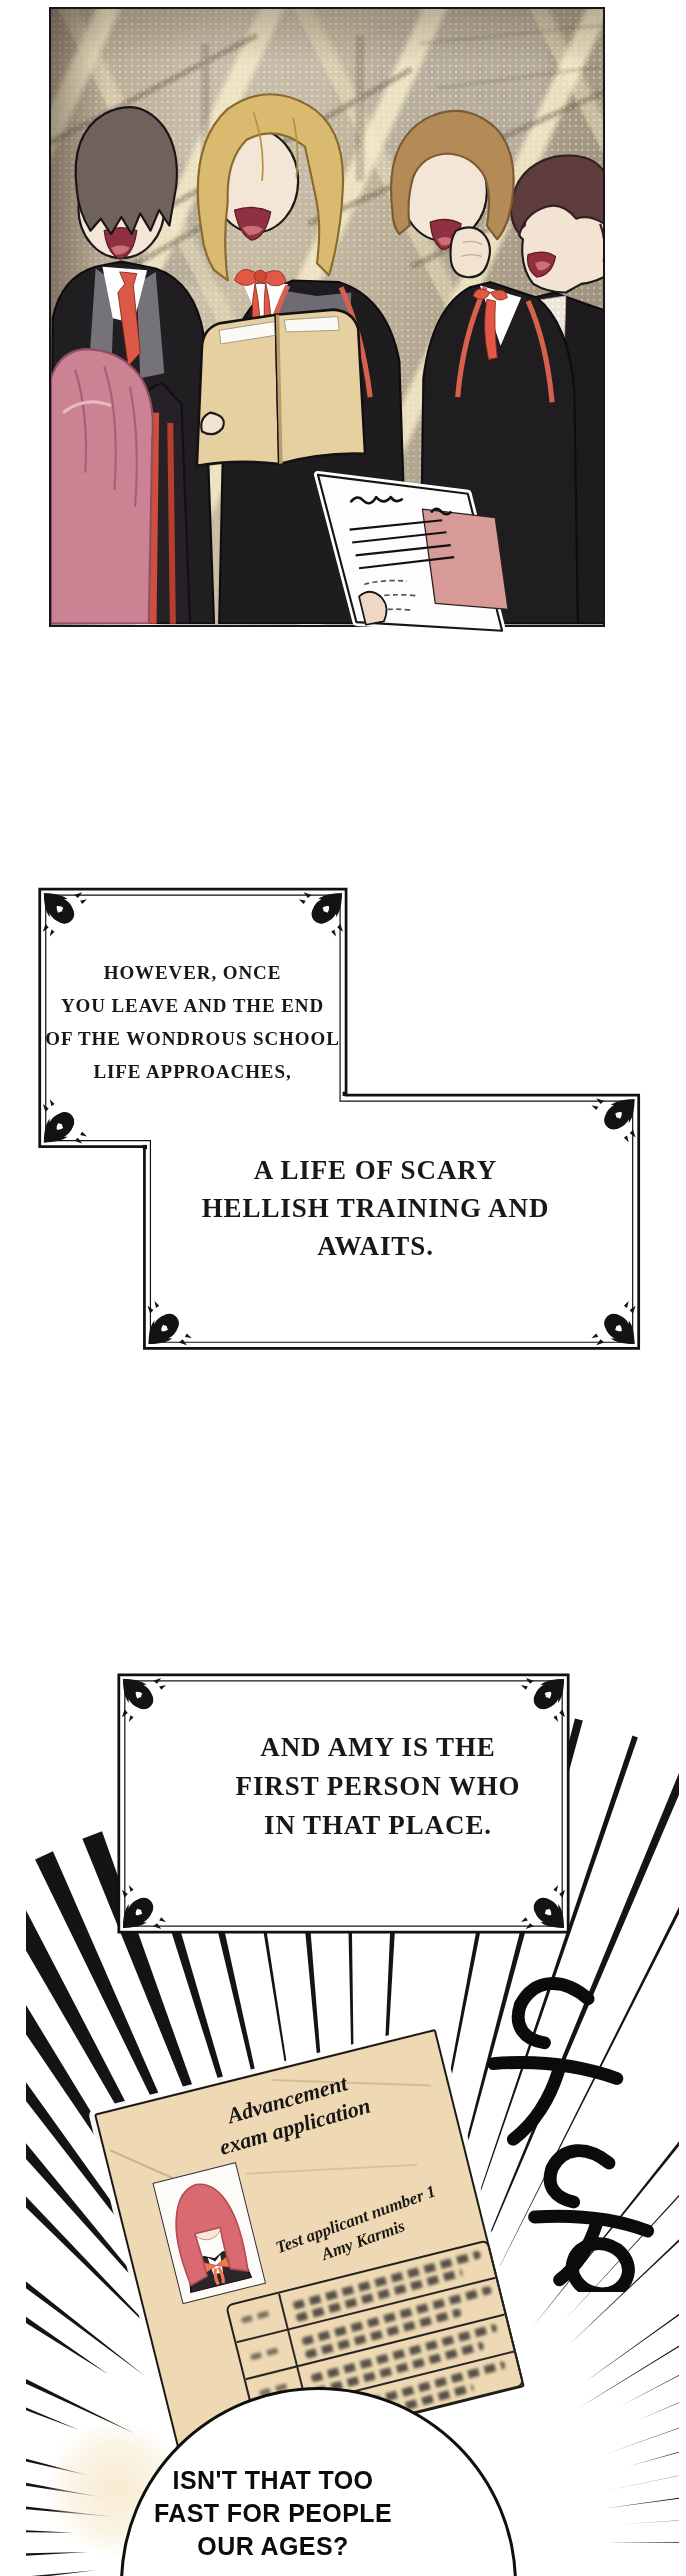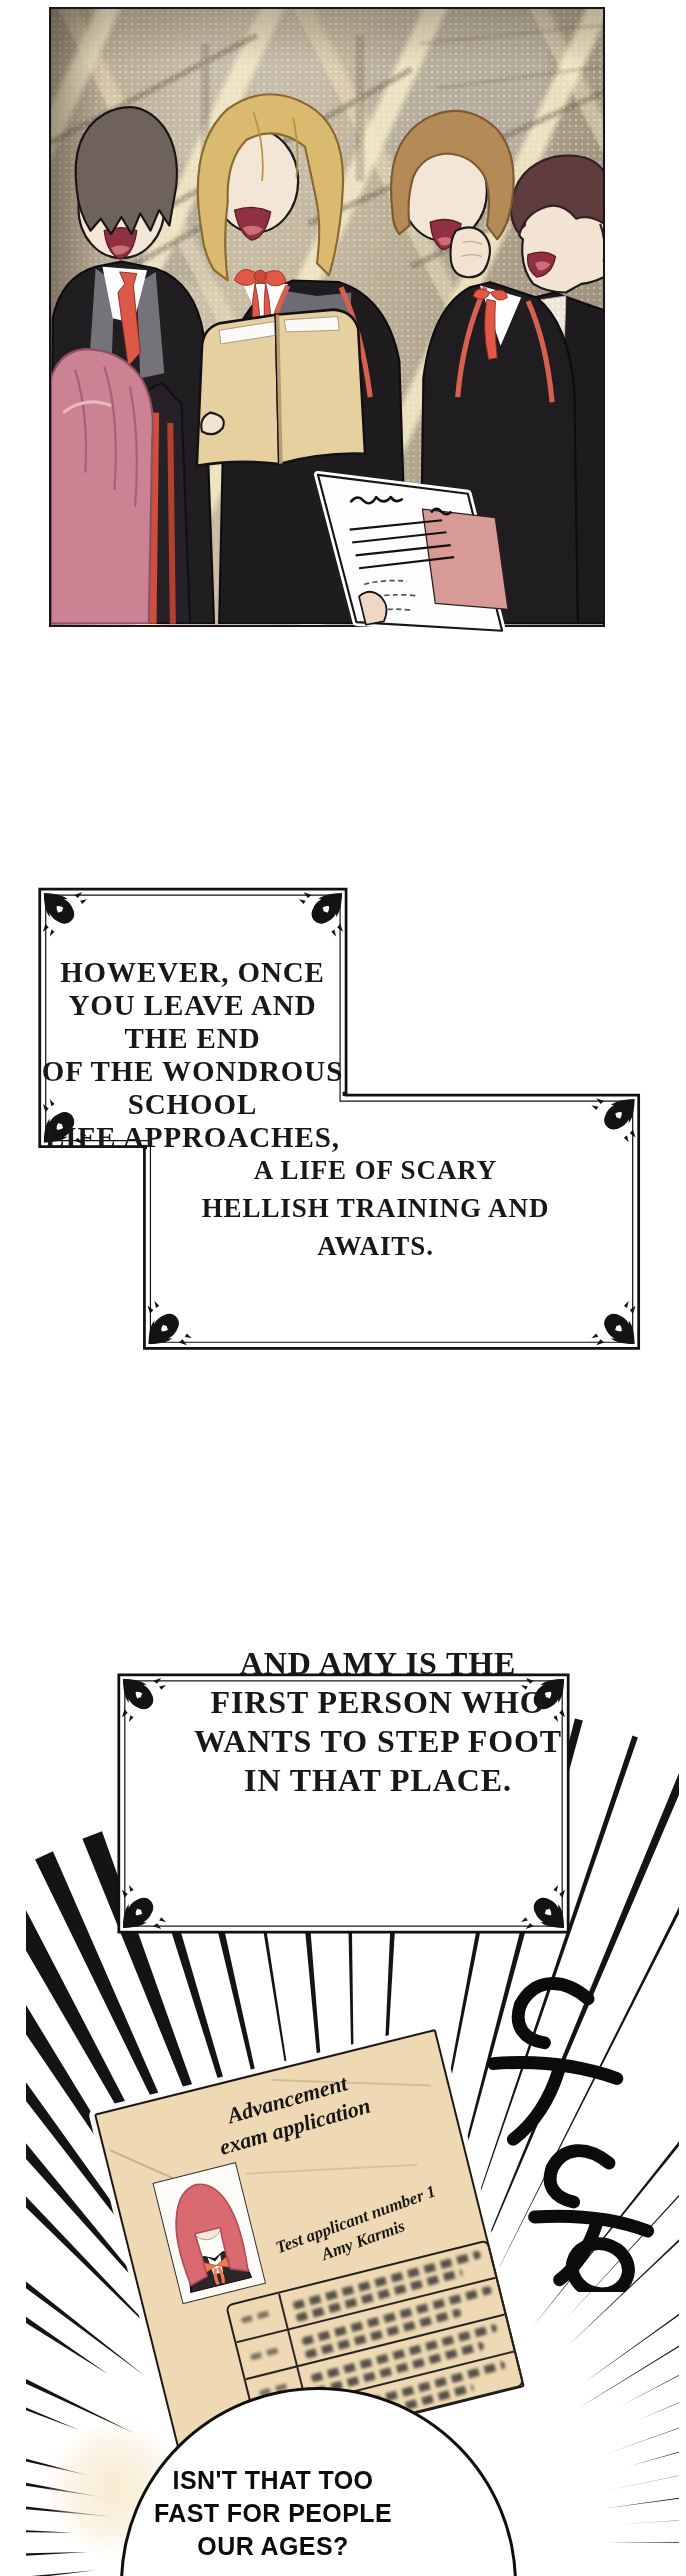--- a/index.html
+++ b/index.html
@@ -29,23 +29,23 @@
   .chars{position:absolute;left:0;top:0;}
 
   
   .paper-svg{left:302px;top:468px;width:258px;height:197px;z-index:2;}
 
   
   .box12-svg{left:26px;top:876px;width:635px;height:494px;z-index:2;}
   .box3-svg{left:103px;top:1662px;width:481px;height:283px;z-index:2;}
   .cap{z-index:3;text-align:center;color:#1a1718;font-family:"Liberation Serif","DejaVu Serif",serif;
        font-weight:700;letter-spacing:0.9px;}
-  .cap-1{left:39px;top:956px;width:307px;font-size:29px;line-height:33px;}
+  .cap-1{left:39px;top:956px;width:307px;font-size:19px;line-height:33px;}
   .cap-2{left:128px;top:1151px;width:495px;font-size:27px;line-height:38px;}
-  .cap-3{left:118px;top:1644px;width:520px;font-size:32px;line-height:39px;}
+  .cap-3{left:118px;top:1728px;width:520px;font-size:27px;line-height:39px;}
 
   
   .burst{left:26px;top:1631px;width:653px;height:945px;overflow:hidden;z-index:1;}
   .sfx-svg{left:477px;top:1949px;width:210px;height:343px;z-index:2;}
 
   .doc{left:94px;top:2114px;width:352px;height:369px;background:#eed9b4;
        border:2.1px solid #1c1a17;border-radius:2.6px;transform:rotate(-14deg);
        transform-origin:0 0;box-shadow:0 0 0 5.2px rgba(255,255,255,.96);z-index:3;}
   .doc-title{left:82px;top:17px;width:215px;text-align:center;transform:rotate(-2deg);
        font-family:"Liberation Serif","DejaVu Serif",serif;font-style:italic;font-weight:700;
@@ -304,21 +304,20 @@
           <use href="#fl" width="62" height="62"></use>
         </g>
       <g transform="translate(539,312) scale(-1,-1)">
           <use href="#fl" width="62" height="62"></use>
         </g>
     </g>
   </svg>
   <div class="abs cap cap-3">
     <div>AND AMY IS THE</div>
     <div>FIRST PERSON WHO</div>
-    <div>WANTS TO STEP FOOT</div>
     <div>IN THAT PLACE.</div>
   </div>
 
   <svg class="abs sfx-svg" viewBox="0 0 245 400">
     <g transform="rotate(14 120 200)" stroke="#0b0b0b" stroke-width="15" stroke-linecap="round" fill="none">
       <path d="M95,60 C60,42 28,52 20,86"></path>
       <path d="M20,86 C18,112 34,124 58,122"></path>
       <path d="M6,160 C60,142 110,138 150,142"></path>
       <path d="M82,148 C80,185 70,215 50,240"></path>
       <path d="M165,240 C135,226 108,234 102,262"></path>

